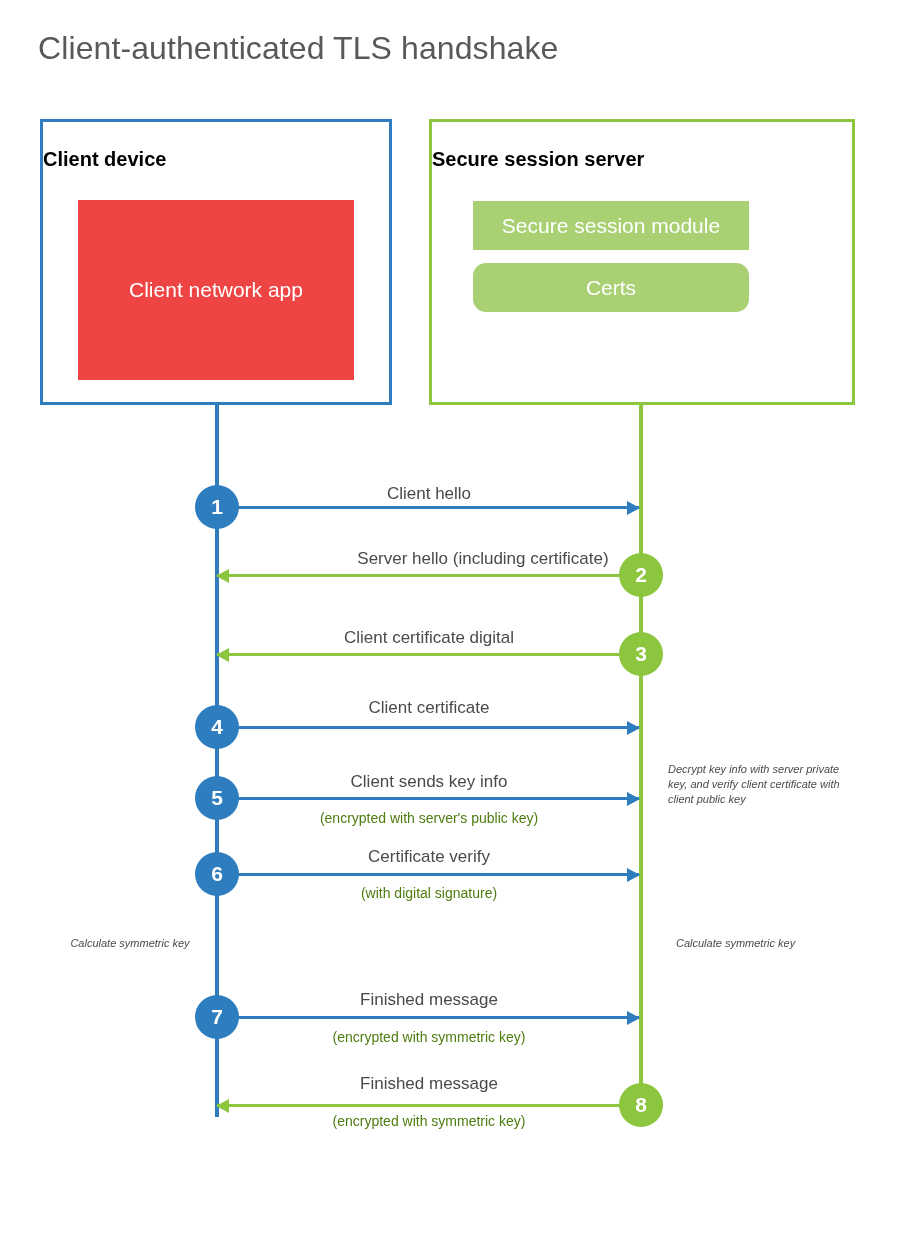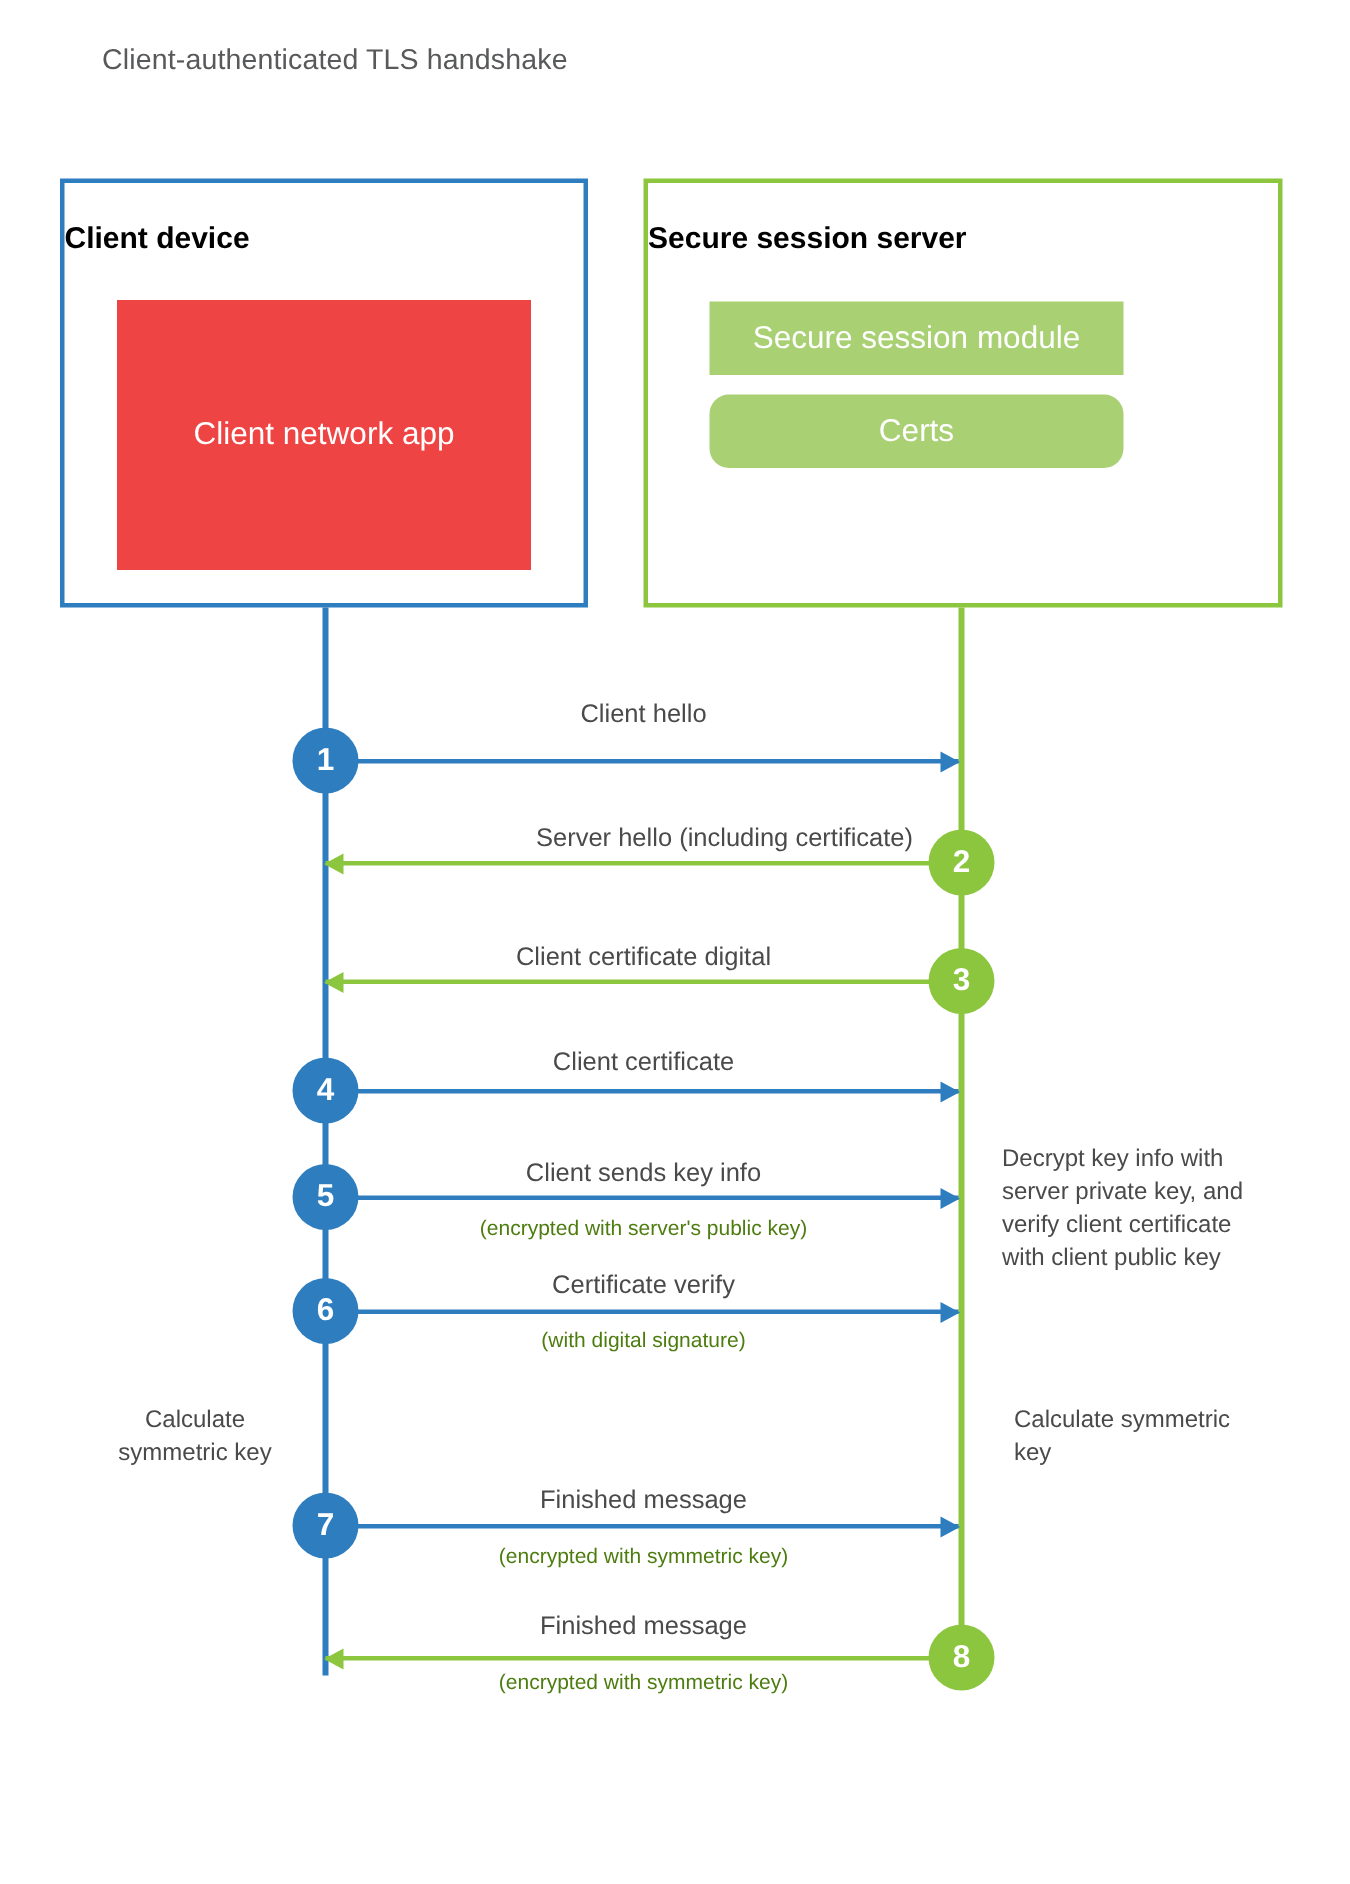--- a/index.html
+++ b/index.html
@@ -13,26 +13,25 @@
     position: relative;
     overflow: hidden;
     font-family: "Liberation Sans", sans-serif;
     color: #3f3f3f;
   }
 
   #diagram-title {
     position: absolute;
     left: 38px;
     top: 30px;
-    font-size: 19px;
+    font-size: 32px;
     font-weight: 400;
     color: #58595b;
     letter-spacing: 0.1px;
     white-space: nowrap;
-    margin-left: 30px;
   }
 
   
   .party-box {
     position: absolute;
     box-sizing: border-box;
     background: #ffffff;
   }
   #client-box {
     left: 40px;
@@ -164,23 +163,24 @@
     text-align: right;
     font-size: 14px;
     color: #4d7c0f;
     white-space: nowrap;
     transform: translateX(-50%);
   }
 
   
   .side-note {
     position: absolute;
-    font-size: 16px;
+    font-size: 11px;
     line-height: 1.38;
     color: #4a4a4a;
+    font-style: italic;
   }
   #note-server-decrypt {
     left: 668px;
     top: 762px;
     width: 180px;
     text-align: left;
   }
   #note-client-calc {
     left: 60px;
     top: 936px;
@@ -206,21 +206,21 @@
 
 <div class="party-box" id="server-box">
   <div class="party-title">Secure session server</div>
   <div class="server-bar" id="server-bar-0">Secure session module</div>
   <div class="server-bar" id="server-bar-1">Certs</div>
 </div>
 
 <div class="lifeline" id="client-lifeline"></div>
 <div class="lifeline" id="server-lifeline"></div>
 
-<div class="msg-label" style="left:429px; top:466px;">Client hello</div>
+<div class="msg-label" style="left:429px; top:484px;">Client hello</div>
 <div class="arrow to-server" style="left:217px; top:506px; width:422px;">
     <span class="head"></span>
   </div>
 <div class="step-circle from-client" style="top:485px;">1</div>
 
 <div class="msg-label" style="left:453px; top:549px;margin-left:30px;">Server hello (including certificate)</div>
 <div class="arrow to-client" style="left:217px; top:574px; width:422px;">
     <span class="head"></span>
   </div>
 <div class="step-circle from-server" style="top:553px;">2</div>

